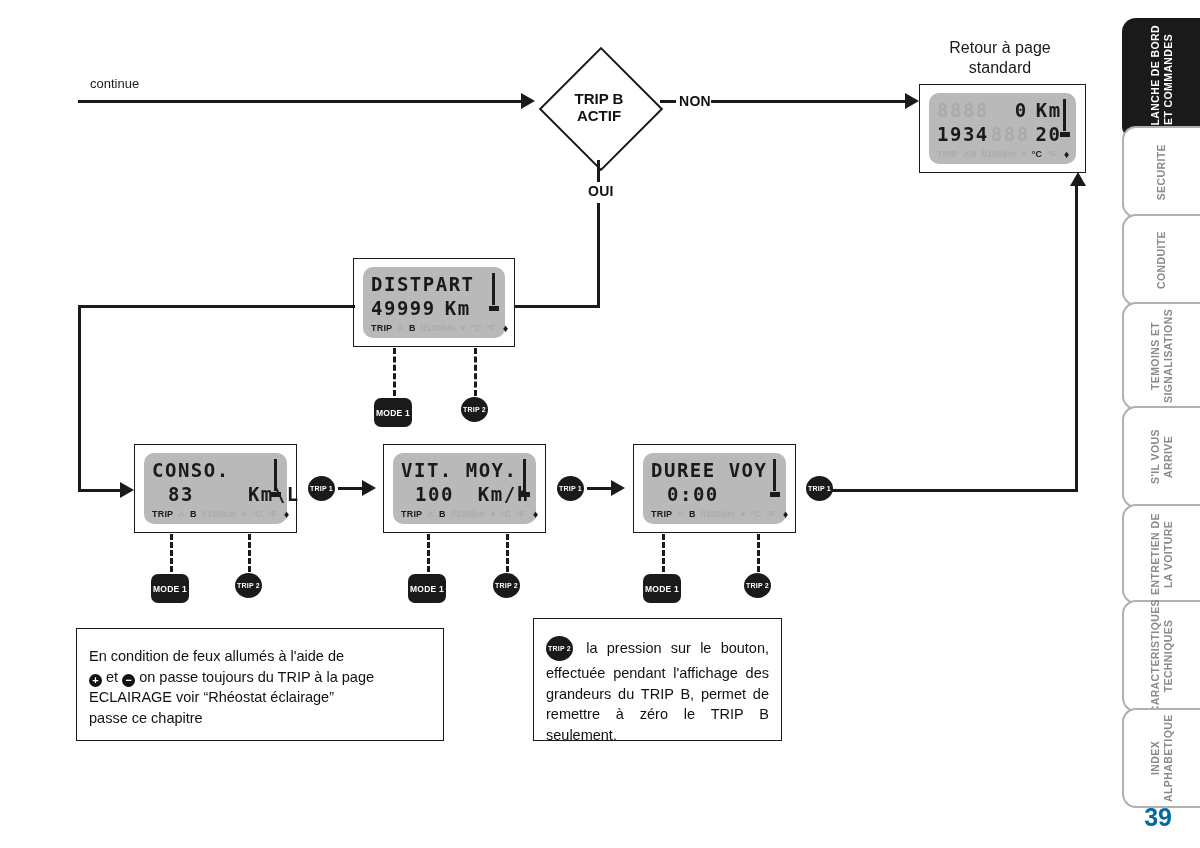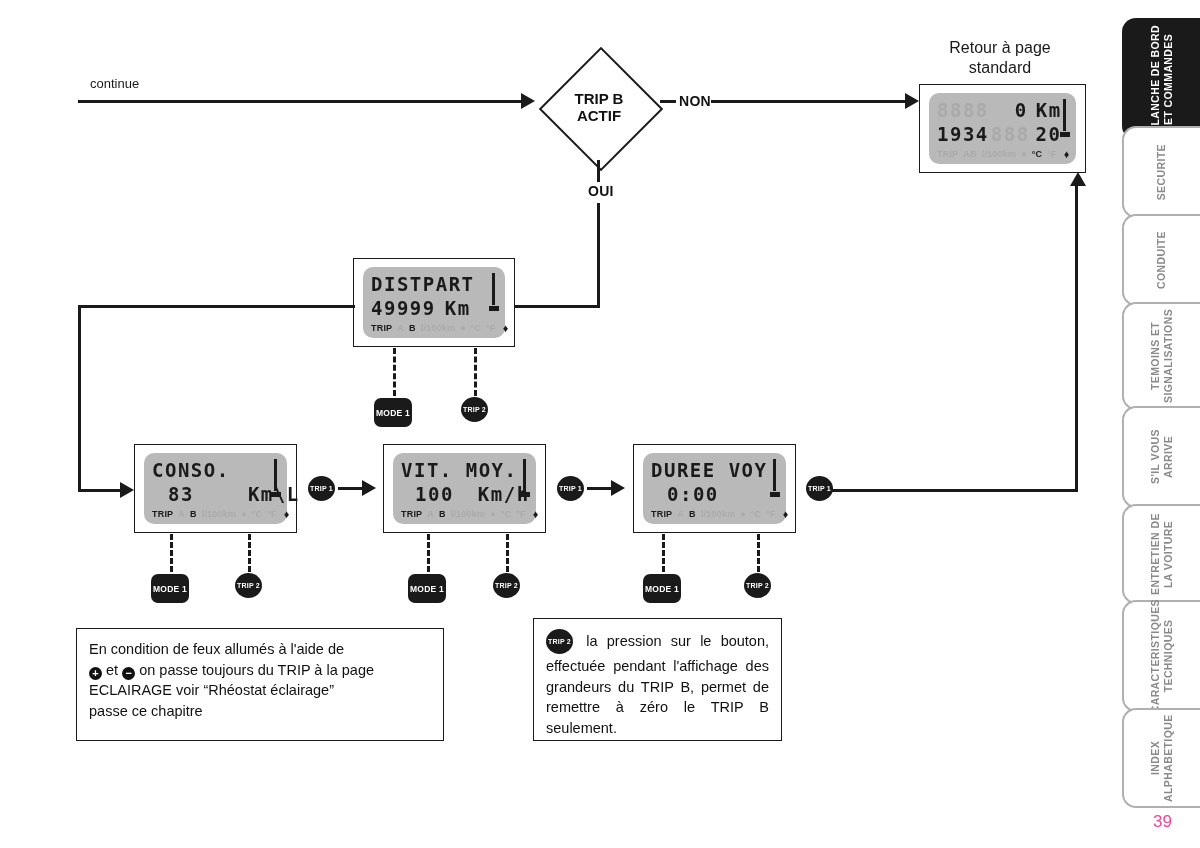--- a/index.html
+++ b/index.html
@@ -63,40 +63,40 @@
     width:38px;height:29px;display:flex;align-items:center;justify-content:center;
     font-size:8.5px;font-weight:bold;letter-spacing:.2px;}
   .btn-trip{position:absolute;background:#1a1a1a;color:#fff;border-radius:50%;
     width:27px;height:25px;display:flex;align-items:center;justify-content:center;
     font-size:7px;font-weight:bold;letter-spacing:.2px;}
   .btn-mode.inline,.btn-trip.inline{position:relative;display:inline-flex;
     vertical-align:middle;margin:0 4px 2px 0;}
 
   
   .note{position:absolute;border:1.5px solid #1a1a1a;background:#fff;
-    box-sizing:border-box;padding:10px 12px;}
+    box-sizing:border-box;padding:17px 12px;}
   .note p{margin:0;font-size:14.5px;line-height:1.42;color:#111;
     text-align:justify;}
   .note p.last{text-align:left;}
   .pm{display:inline-flex;align-items:center;justify-content:center;
     width:13px;height:13px;border-radius:50%;background:#111;color:#fff;
     font-size:11px;font-weight:bold;line-height:1;vertical-align:-2px;}
 
   
   .sidebar{position:absolute;right:0;top:18px;width:78px;height:792px;}
   .tab{position:absolute;right:0;width:78px;border:2px solid #b0b0b0;
     border-right:none;border-radius:14px 0 0 14px;background:#fff;
     box-sizing:border-box;display:flex;align-items:center;justify-content:center;}
   .tab.active{background:#1a1a1a;border-color:#1a1a1a;}
   .tab span{writing-mode:vertical-rl;transform:rotate(180deg);
     font-size:10.5px;font-weight:bold;color:#8a8a8a;text-align:center;
     line-height:1.25;letter-spacing:.4px;}
   .tab.active span{color:#fff;}
-  .pageno{position:absolute;right:28px;bottom:16px;font-size:17px;
-    font-weight:normal;color:#ec4899;}
+  .pageno{position:absolute;right:28px;bottom:16px;font-size:25px;
+    font-weight:bold;color:#0369a1;}
 </style>
 </head>
 <body>
 
 <div class="canvas">
 
   <div class="lbl-continue abs" style="left:90px;top:76px;text-align:right;">continue</div>
   <div class="hline" style="left:78px;top:100px;width:448px;"></div>
   <div class="arrow-r" style="left:521px;top:93px;"></div>
 

